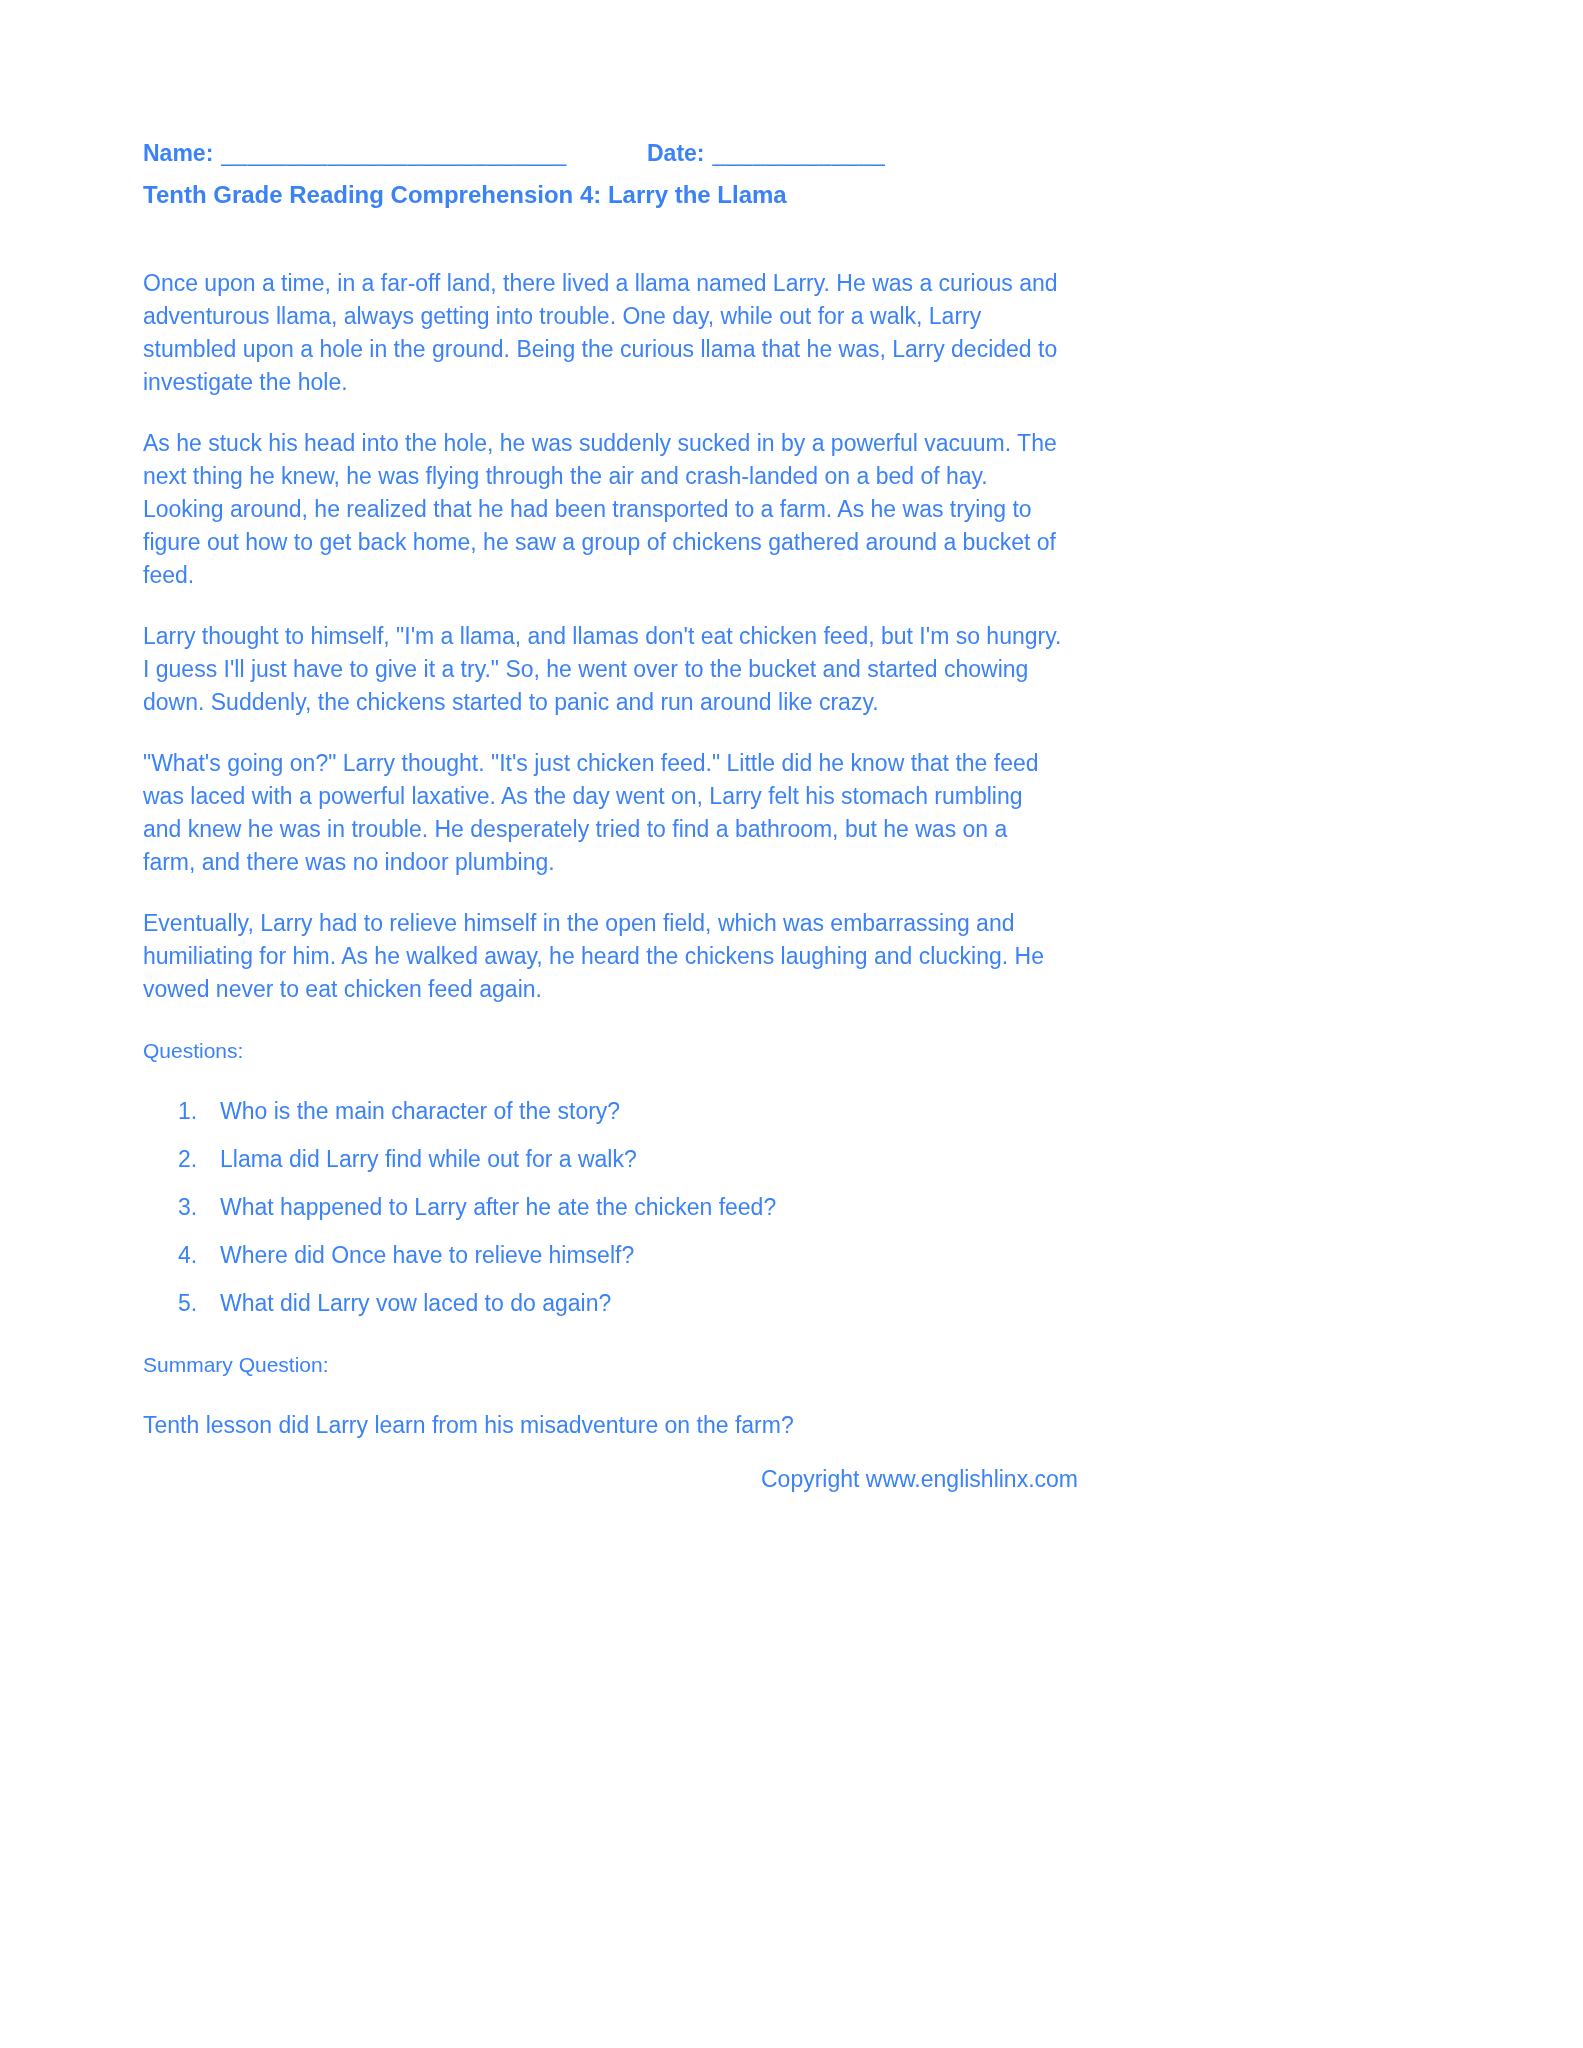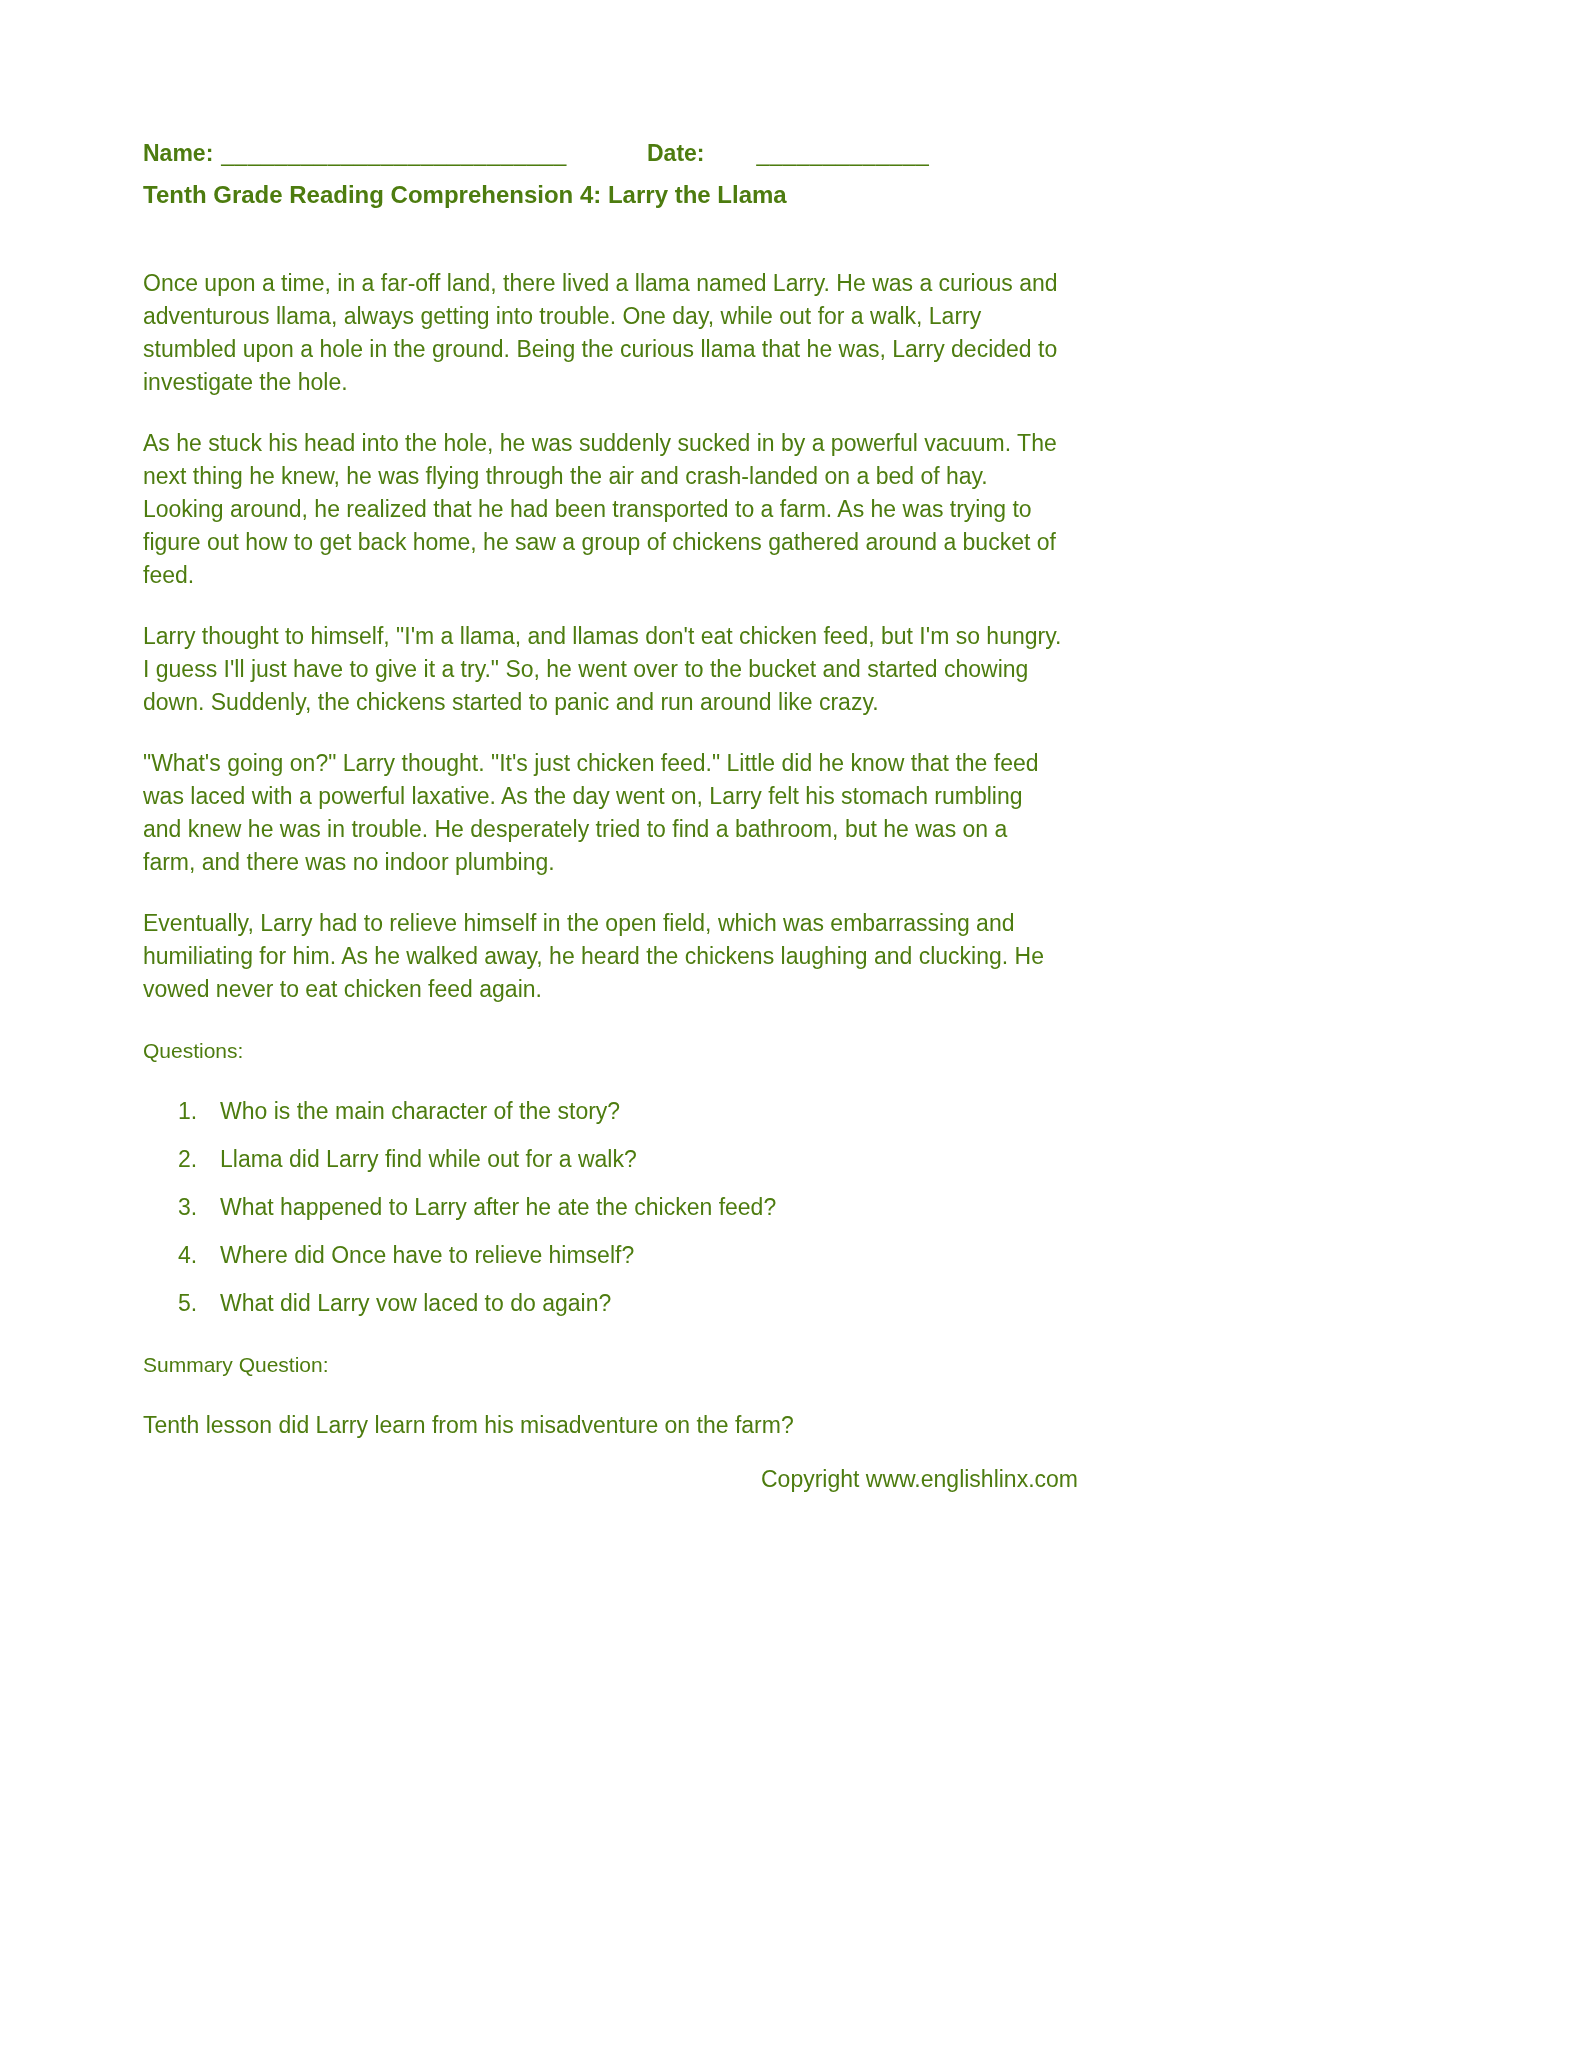--- a/index.html
+++ b/index.html
@@ -6,21 +6,21 @@
     margin: 0;
     padding: 0;
     background: #ffffff;
   }
   .page {
     position: relative;
     width: 1583px;
     height: 2048px;
     background: #ffffff;
     font-family: "Liberation Sans", sans-serif;
-    color: #4d7c0f;
+    color: #3b82f6;
     overflow: hidden;
   }
   .content {
     position: absolute;
     left: 143px;
     top: 140px;
     width: 935px;
   }
   .header-row {
     display: flex;
@@ -29,21 +29,20 @@
     margin-bottom: 14px;
   }
   .name-group {
     display: flex;
     align-items: baseline;
     width: 504px;
   }
   .date-group {
     display: flex;
     align-items: baseline;
-    gap: 44px;
   }
   .field-label {
     font-weight: bold;
     margin-right: 8px;
     white-space: nowrap;
   }
   .field-blank {
     letter-spacing: 0.5px;
     white-space: nowrap;
   }

